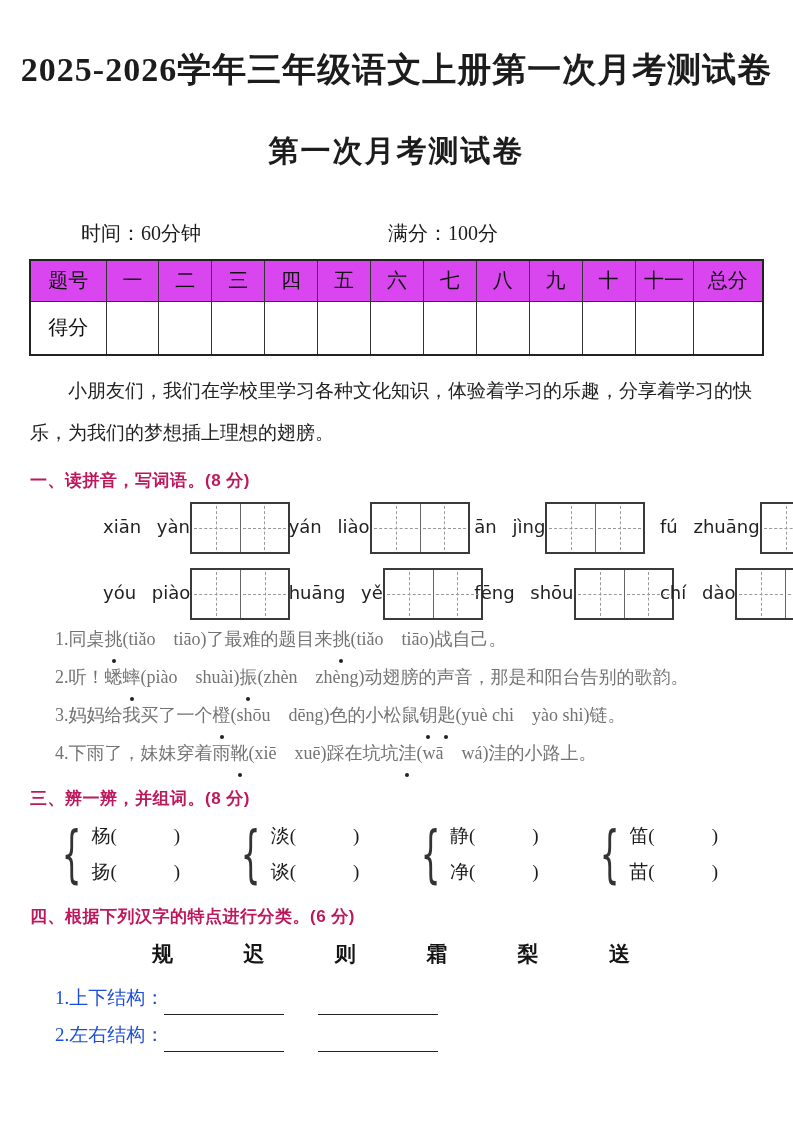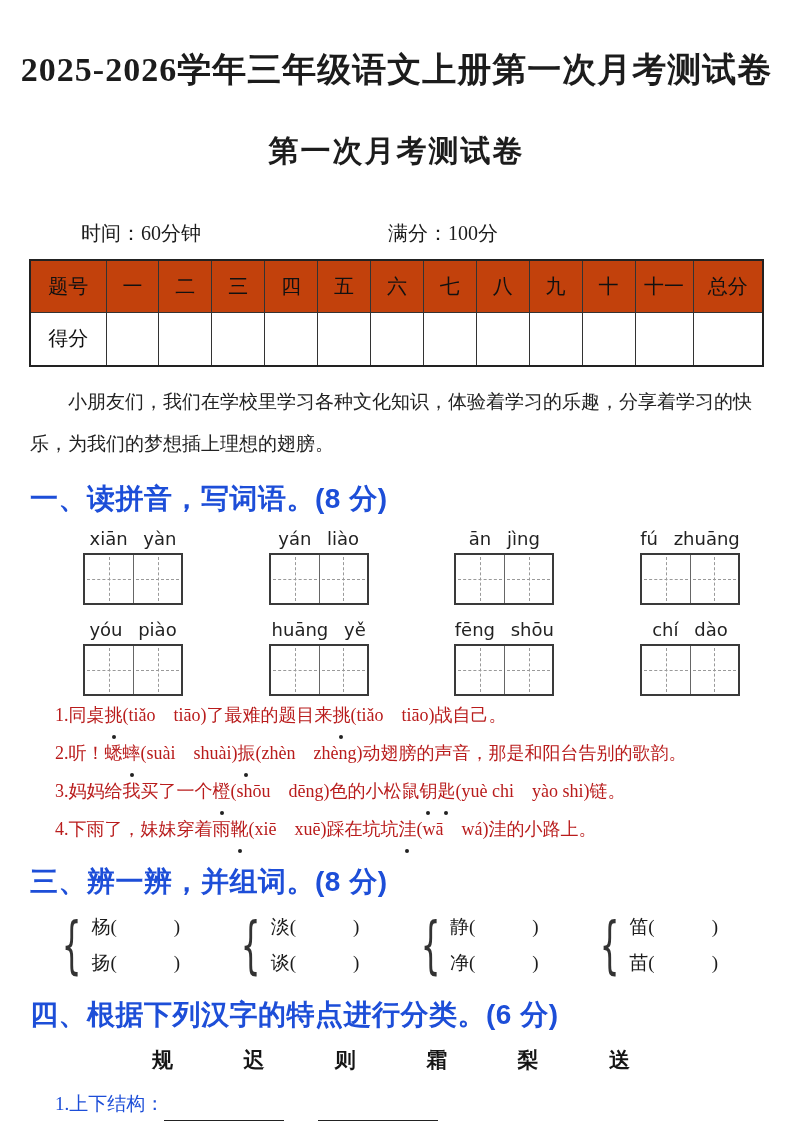--- a/index.html
+++ b/index.html
@@ -20,58 +20,58 @@
     font-size:20px;
   }
 
   table.score-table {
     width:735px; margin:12px auto 0; border-collapse:collapse; table-layout:fixed;
     border:2px solid #222;
   }
   table.score-table td {
     border:1px solid #333; text-align:center; font-size:20px; color:#111;
   }
-  table.score-table tr.head td { background:#c2410c; height:52px; }
+  table.score-table tr.head td { background:#d946ef; height:41px; }
   table.score-table tr.body td { background:#ffffff; height:54px; }
 
   .intro {
     margin:14px 30px 0 30px; text-indent:2em;
     font-size:19px; line-height:42px; color:#222;
   }
 
   h3.sec {
     margin:15px 0 0 30px;
     font-family:"Liberation Sans","DejaVu Sans",sans-serif;
-    font-size:28px; font-weight:700; color:#1d4ed8; letter-spacing:0.5px;
+    font-size:17px; font-weight:700; color:#be185d; letter-spacing:0.5px;
   }
 
   .py-row {
     display:flex; justify-content:space-between;
     margin:10px 73px 0 63px;
   }
-  .py-group { width:100px; display:flex; flex-direction:column; align-items:center;padding-left:40px; }
+  .py-group { width:100px; display:flex; flex-direction:row; align-items:center;padding-left:40px; }
   .py-label {
     font-family:"DejaVu Sans","Liberation Sans",sans-serif;
     font-size:18px; color:#222; white-space:pre; word-spacing:10px;
     margin-bottom:4px;
   }
   .tzg { display:flex; border:2px solid #3a3a3a; background:#fff; }
   .tzg .cell { width:48px; height:48px; position:relative; }
   .tzg .cell + .cell { border-left:1px solid #666; }
   .tzg .cell::before {
     content:""; position:absolute; left:50%; top:2px; bottom:2px;
     border-left:1px dashed #9a9a9a;
   }
   .tzg .cell::after {
     content:""; position:absolute; top:50%; left:2px; right:2px;
     border-top:1px dashed #9a9a9a;
   }
 
   .sentence {
-    margin:0 20px 0 55px; font-size:18px; line-height:38px; color:#b91c1c;
+    margin:0 20px 0 55px; font-size:18px; line-height:38px; color:#737373;
     white-space:normal;
   }
   .sentence span { white-space:pre-wrap; }
   .sentence .d { position:relative; display:inline-block; }
   .sentence .d::after {
     content:""; position:absolute; left:50%; bottom:-5px;
     width:4px; height:4px; margin-left:-2px; border-radius:50%; background:#222;
   }
 
   .pair-row {
@@ -226,21 +226,21 @@
       <div class="py-label">chí dào</div>
       <div class="tzg">
           <div class="cell"></div>
           <div class="cell"></div>
         </div>
     </div>
   </div>
 
 
   <p class="sentence"><span>1.同桌</span><span class="d">挑</span><span>(tiǎo　tiāo)了最难的题目来</span><span class="d">挑</span><span>(tiǎo　tiāo)战自己。</span></p>
-  <p class="sentence"><span>2.听！蟋</span><span class="d">蟀</span><span>(suài　shuài)</span><span class="d">振</span><span>(zhèn　zhèng)动翅膀的声音，那是和阳台告别的歌韵。</span></p>
+  <p class="sentence"><span>2.听！蟋</span><span class="d">蟀</span><span>(piào　shuài)</span><span class="d">振</span><span>(zhèn　zhèng)动翅膀的声音，那是和阳台告别的歌韵。</span></p>
   <p class="sentence"><span>3.妈妈给我买了一个</span><span class="d">橙</span><span>(shōu　dēng)色的小松鼠</span><span class="d">钥</span><span class="d">匙</span><span>(yuè chi　yào shi)链。</span></p>
   <p class="sentence"><span>4.下雨了，妹妹穿着雨</span><span class="d">靴</span><span>(xiē　xuē)踩在坑坑</span><span class="d">洼</span><span>(wā　wá)洼的小路上。</span></p>
 
   <h3 class="sec">三、辨一辨，并组词。(8 分)</h3>
 
   <div class="pair-row">
     <div class="pair-group">
       <span class="brace">{</span>
       <div class="pair-col">
         <div class="pair-line"><span>杨</span><span>(　　　)</span></div>

